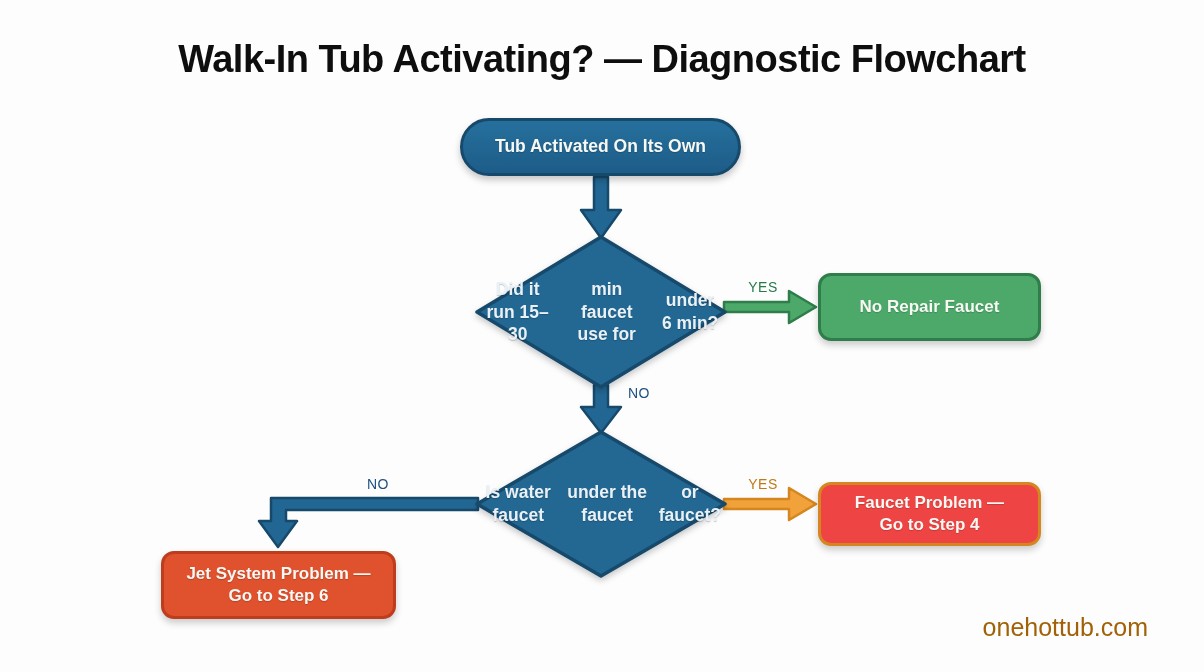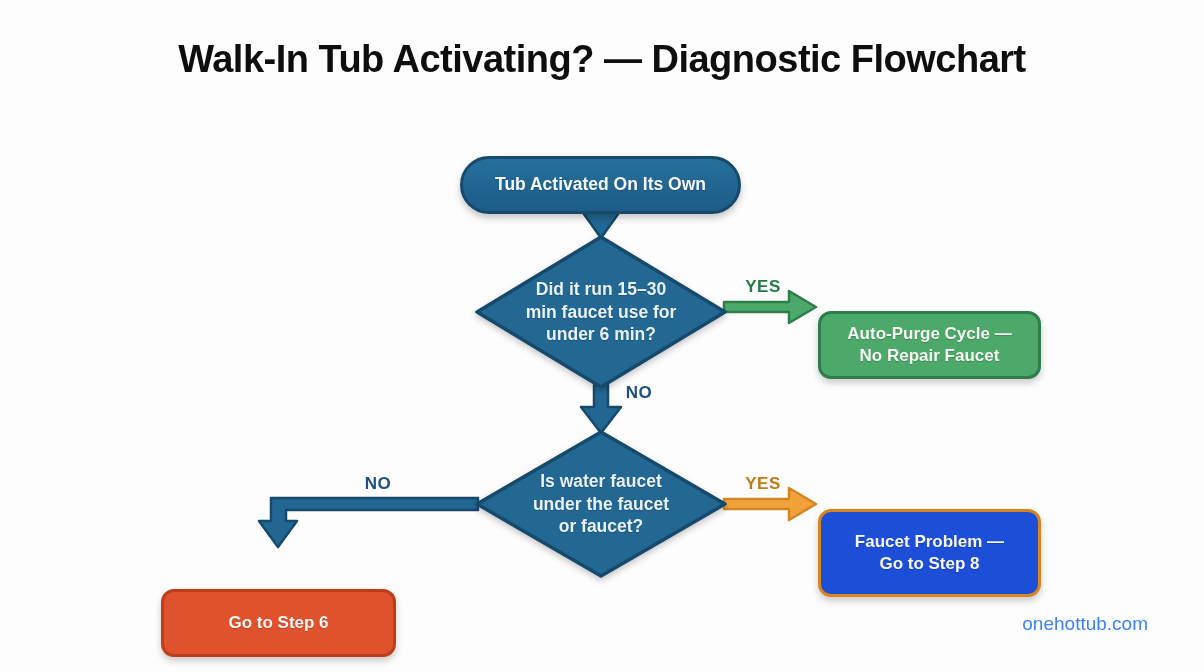--- a/index.html
+++ b/index.html
@@ -31,90 +31,90 @@
     position: absolute;
     display: flex;
     align-items: center;
     justify-content: center;
     text-align: center;
     color: #f7f8f3;
     font-weight: 700;
     font-size: 17px;
     line-height: 1.32;
     text-shadow: 0 1px 1px rgba(0,0,0,0.18);
-    margin-top: 38px;
   }
   .node span { display: block; }
 
   .pill {
     left: 460px; top: 118px;
     width: 281px; height: 58px;
     border-radius: 29px;
     background: linear-gradient(180deg, #26709d 0%, #1d5c88 100%);
     border: 3px solid #17496b;
     box-shadow: 0 4px 7px rgba(0,0,0,0.22);
     font-size: 17.5px;
   }
 
   .diamond-label {
     position: absolute;
     display: flex;
-    flex-direction: column;
+    flex-direction: row;
     align-items: center;
     justify-content: center;
     text-align: center;
     color: #eaf1f6;
     font-weight: 700;
     font-size: 17.5px;
     line-height: 1.3;
     text-shadow: 0 1px 1px rgba(0,0,0,0.2);
+    gap: 10px;
   }
   .d1 { left: 481px; top: 267px; width: 240px; height: 90px; }
   .d2 { left: 481px; top: 462px; width: 240px; height: 84px; }
 
   .box {
     border-radius: 13px;
     box-shadow: 0 4px 7px rgba(0,0,0,0.2);
   }
   .box-green {
     left: 818px; top: 273px; width: 223px; height: 68px;
     background: #4ca96a;
     border: 3px solid #2e7d4a;
   }
   .box-orange {
-    left: 818px; top: 471px; width: 223px; height: 88px;
-    background: #1d4ed8;
+    left: 818px; top: 482px; width: 223px; height: 64px;
+    background: #ef4444;
     border: 3px solid #d6861f;
   }
   .box-red {
     left: 161px; top: 551px; width: 235px; height: 68px;
     background: #e0512e;
     border: 3px solid #be3d1c;
   }
 
   .edge-label {
     position: absolute;
     width: 64px; height: 20px;
     display: flex;
     align-items: center;
     justify-content: center;
-    font-weight: 700;
-    font-size: 17px;
+    font-weight: 400;
+    font-size: 14px;
     letter-spacing: 0.5px;
   }
   .yes1 { left: 731px; top: 277px; color: #257a48; }
   .no1  { left: 607px; top: 383px; color: #1d5080; }
   .yes2 { left: 731px; top: 474px; color: #bf7a16; }
   .no2  { left: 346px; top: 474px; color: #1d5080; }
 
   .watermark {
     position: absolute;
     right: 56px; top: 613px;
-    font-size: 19px;
-    color: #3b82f6;
+    font-size: 25px;
+    color: #a16207;
     font-weight: 400;
   }
 </style>
 </head>
 <body>
 
 <div class="canvas">
 
   <div class="title">Walk-In Tub Activating? — Diagnostic Flowchart</div>
 
@@ -151,34 +151,34 @@
   </div>
 
   <div class="diamond-label d2">
     <span>Is water faucet</span>
     <span>under the faucet</span>
     <span>or faucet?</span>
   </div>
 
   <div class="node box box-green">
     <div>
-      <span>Auto-Purge Cycle —</span>
       <span>No Repair Faucet</span>
     </div>
   </div>
 
   <div class="node box box-orange">
     <div>
       <span>Faucet Problem —</span>
-      <span>Go to Step 8</span>
+      <span>Go to Step 4</span>
     </div>
   </div>
 
   <div class="node box box-red">
     <div>
+      <span>Jet System Problem —</span>
       <span>Go to Step 6</span>
     </div>
   </div>
 
   <div class="edge-label yes1">YES</div>
   <div class="edge-label no1">NO</div>
   <div class="edge-label yes2">YES</div>
   <div class="edge-label no2">NO</div>
 
   <div class="watermark">onehottub.com</div>

